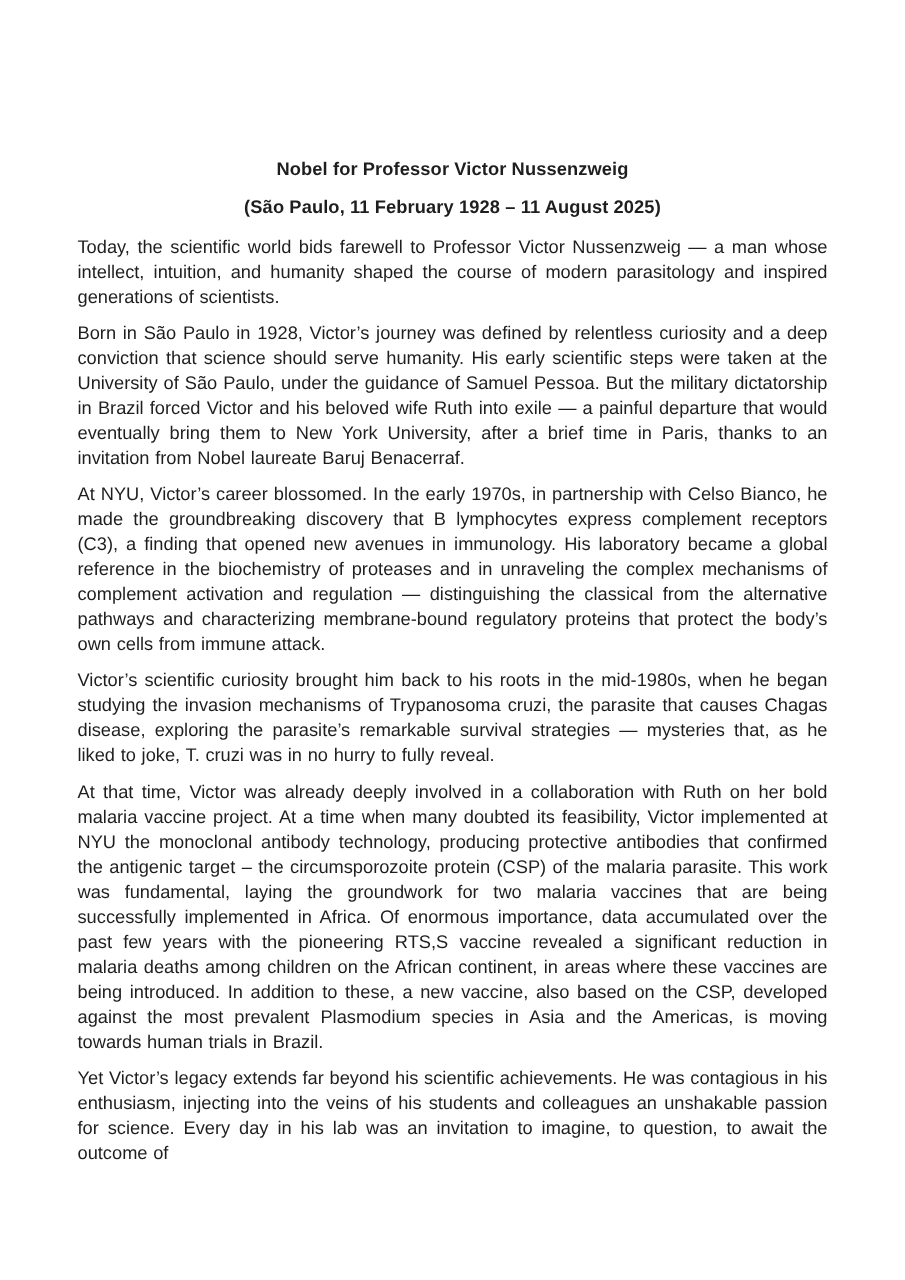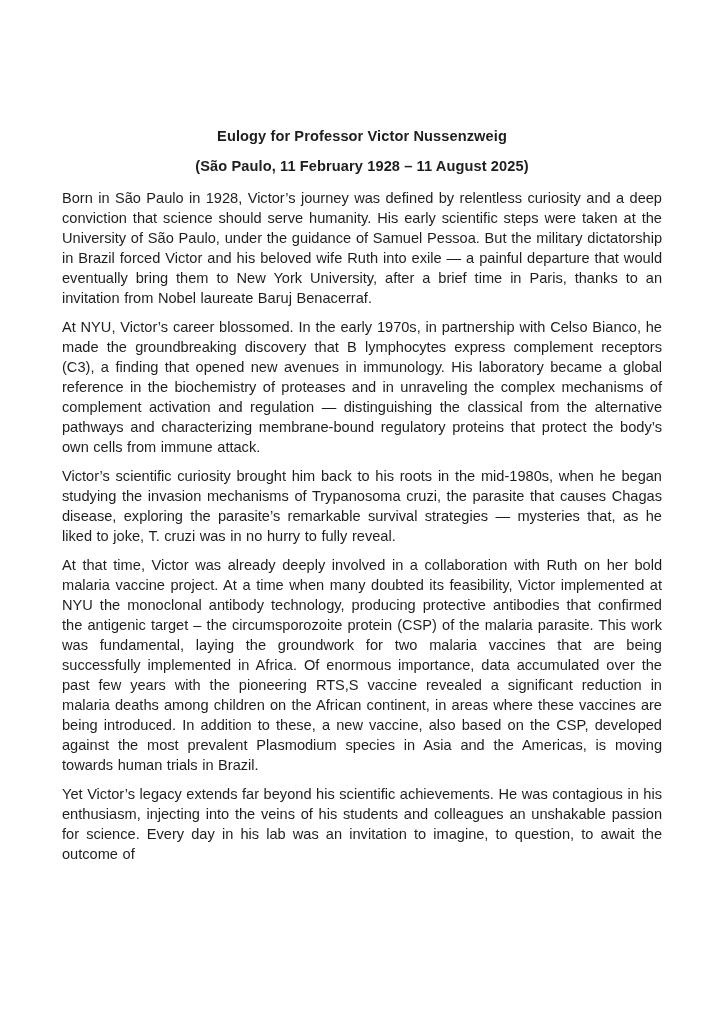--- a/index.html
+++ b/index.html
@@ -43,22 +43,23 @@
   .body-para:last-child {
     margin-bottom: 0;
   }
   .run-italic {
   }
 </style>
 </head>
 <body>
 
 <div class="page">
-  <p class="doc-title">Eulogy for Professor Victor Nussenzweig</p>
+  <p class="doc-title">Nobel for Professor Victor Nussenzweig</p>
   <p class="doc-subtitle">(São Paulo, 11 February 1928 – 11 August 2025)</p>
   <div id="doc-body">
+      <p class="body-para"><span class="run-normal">Today, the scientific world bids farewell to Professor Victor Nussenzweig — a man whose intellect, intuition, and humanity shaped the course of modern parasitology and inspired generations of scientists.</span></p>
       <p class="body-para"><span class="run-normal">Born in São Paulo in 1928, Victor’s journey was defined by relentless curiosity and a deep conviction that science should serve humanity. His early scientific steps were taken at the University of São Paulo, under the guidance of Samuel Pessoa. But the military dictatorship in Brazil forced Victor and his beloved wife Ruth into exile — a painful departure that would eventually bring them to New York University, after a brief time in Paris, thanks to an invitation from Nobel laureate Baruj Benacerraf.</span></p>
       <p class="body-para"><span class="run-normal">At NYU, Victor’s career blossomed. In the early 1970s, in partnership with Celso Bianco, he made the groundbreaking discovery that B lymphocytes express complement receptors (C3), a finding that opened new avenues in immunology. His laboratory became a global reference in the biochemistry of proteases and in unraveling the complex mechanisms of complement activation and regulation — distinguishing the classical from the alternative pathways and characterizing membrane-bound regulatory proteins that protect the body’s own cells from immune attack.</span></p>
       <p class="body-para"><span class="run-normal">Victor’s scientific curiosity brought him back to his roots in the mid-1980s, when he began studying the invasion mechanisms of </span><span class="run-italic">Trypanosoma cruzi</span><span class="run-normal">, the parasite that causes Chagas disease, exploring the parasite’s remarkable survival strategies — mysteries that, as he liked to joke, </span><span class="run-italic">T. cruzi</span><span class="run-normal"> was in no hurry to fully reveal.</span></p>
       <p class="body-para"><span class="run-normal">At that time, Victor was already deeply involved in a collaboration with Ruth on her bold malaria vaccine project. At a time when many doubted its feasibility, Victor implemented at NYU the monoclonal antibody technology, producing protective antibodies that confirmed the antigenic target – the circumsporozoite protein (CSP) of the malaria parasite. This work was fundamental, laying the groundwork for two malaria vaccines that are being successfully implemented in Africa. Of enormous importance, data accumulated over the past few years with the pioneering RTS,S vaccine revealed a significant reduction in malaria deaths among children on the African continent, in areas where these vaccines are being introduced. In addition to these, a new vaccine, also based on the CSP, developed against the most prevalent </span><span class="run-italic">Plasmodium</span><span class="run-normal"> species in Asia and the Americas, is moving towards human trials in Brazil.</span></p>
       <p class="body-para"><span class="run-normal">Yet Victor’s legacy extends far beyond his scientific achievements. He was contagious in his enthusiasm, injecting into the veins of his students and colleagues an unshakable passion for science. Every day in his lab was an invitation to imagine, to question, to await the outcome of</span></p>
     </div>
 </div>
 
 </body></html>

